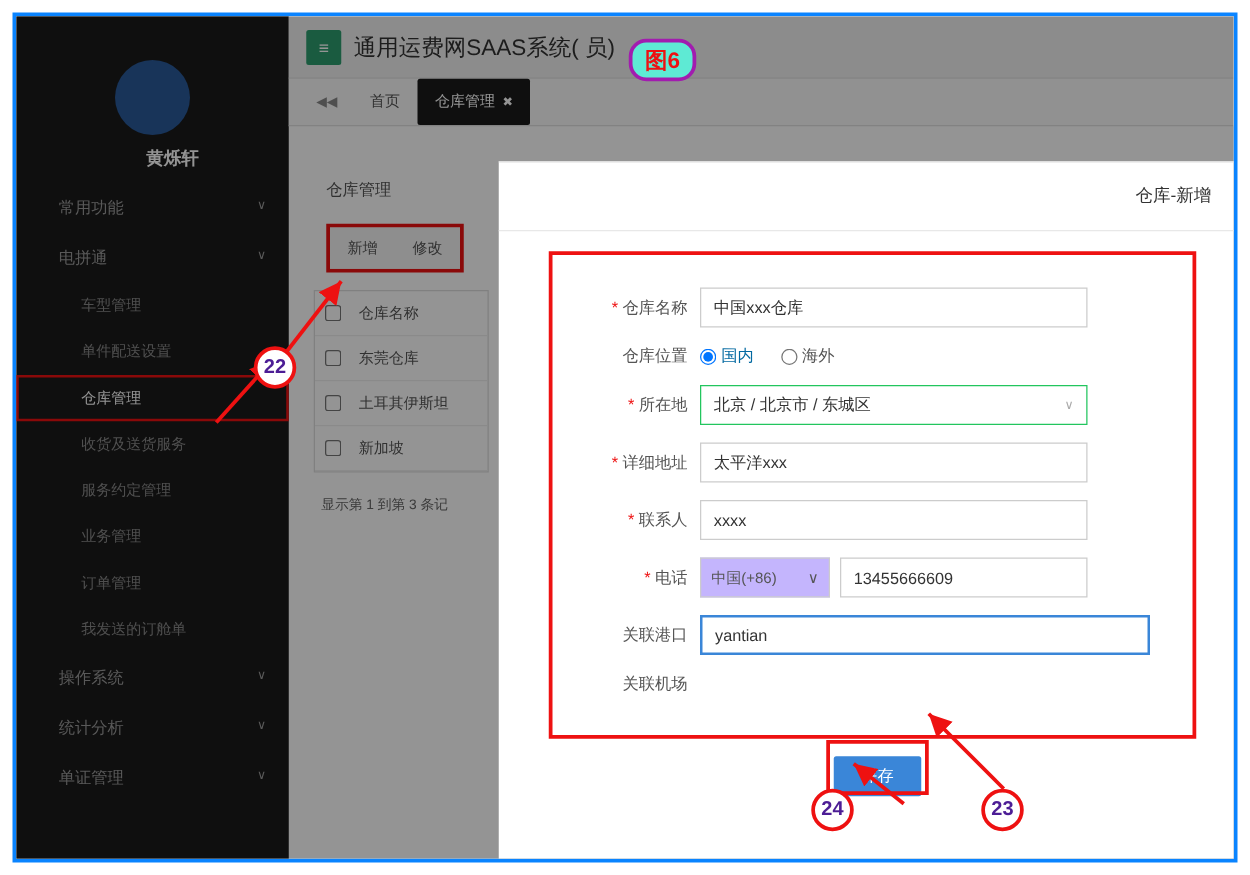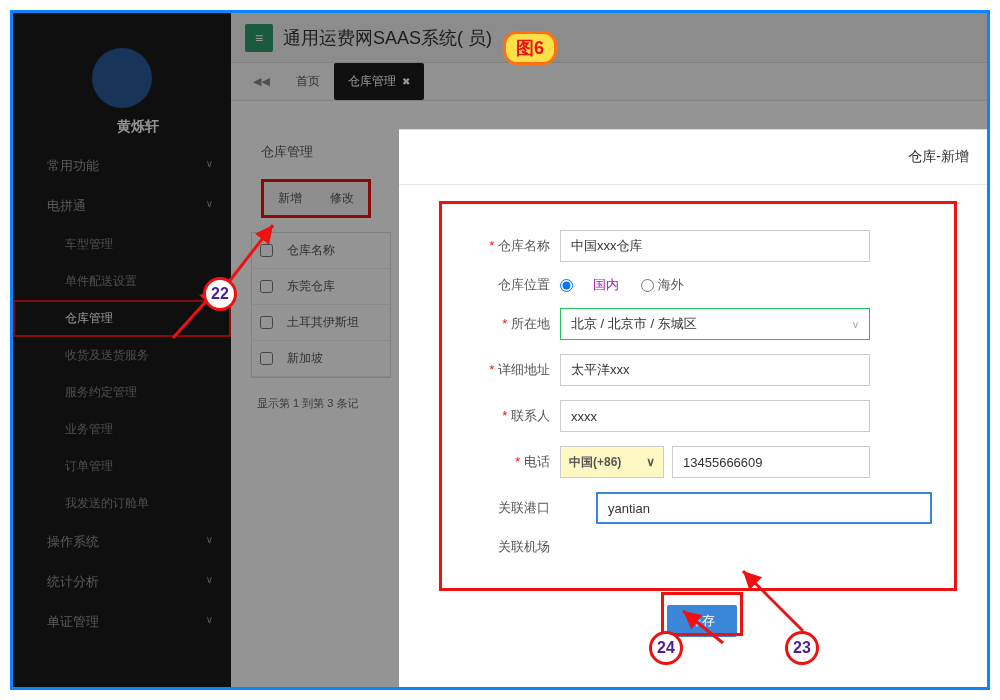--- a/index.html
+++ b/index.html
@@ -38,33 +38,33 @@
   .modal { position: absolute; top: 116px; left: 386px; right: 0; bottom: 0; background: #fff; border-top: 1px solid #ddd; }
   .modal-title { padding: 18px 18px; font-size: 14px; color: #333; border-bottom: 1px solid #e8e8e8; text-align: right; }
   .form-wrap { border: 3px solid #e11; margin: 16px 30px 0 40px; padding: 12px 22px 18px; }
   .frow { display: flex; align-items: center; margin: 14px 0; font-size: 13px; }
   .flabel { width: 86px; text-align: right; color: #555; margin-right: 10px; }
   .req::before { content: "* "; color: #e11; }
   .finput { flex: 1; max-width: 310px; height: 32px; border: 1px solid #ccc; padding: 0 10px; font-size: 13px; color: #333; }
   .finput.wide { max-width: 310px; }
   .radio-row label { margin-right: 18px; color: #555; font-size: 13px; }
   .radio-row input { margin-right: 4px; vertical-align: middle; }
-  .radio-row .dom { color: #a21caf; margin-left: 16px; }
+  .radio-row .dom { color: #0369a1; }
   .select { flex: 1; max-width: 310px; height: 32px; border: 1px solid #22c55e; padding: 0 10px; font-size: 13px; color: #333; display: flex; align-items: center; justify-content: space-between; }
   .select .caret { color: #aaa; font-size: 10px; }
   .phone-row { display: flex; gap: 8px; }
-  .phone-cc { width: 110px; height: 32px; border: 1px solid #ccc; background: #fef9c3; font-size: 12px; color: #555; display: flex; align-items: center; justify-content: space-between; padding: 0 8px; font-weight: bold; }
+  .phone-cc { width: 110px; height: 32px; border: 1px solid #ccc; background: #c4b5fd; font-size: 12px; color: #555; display: flex; align-items: center; justify-content: space-between; padding: 0 8px; }
   .port-input { border: 2px solid #3a86d8; }
   .autocomplete { position: absolute; top: 410px; left: 170px; right: 44px; background: #fff; border: 1px solid #ccc; box-shadow: 0 3px 8px rgba(0,0,0,0.15); padding: 10px 14px; font-size: 13px; color: #333; }
   .save-btn { display: block; margin: 14px auto 0 268px; width: 70px; height: 32px; background: #3a86d8; color: #fff; border: none; border-radius: 2px; font-size: 13px; }
   .save-hl { position: absolute; top: 462px; left: 262px; width: 82px; height: 44px; border: 3px solid #e11; }
 
   
   .callout { position: absolute; display: flex; align-items: center; justify-content: center; border-radius: 50%; background: #fff; border: 3px solid #e11; color: #4c1d95; font-weight: bold; font-size: 16px; width: 34px; height: 34px; z-index: 50; }
-  .fig-badge { position: absolute; display: flex; align-items: center; justify-content: center; border-radius: 14px; background: #fde047; border: 3px solid #f97316; color: #e11; font-weight: bold; font-size: 18px; padding: 2px 10px; z-index: 50; }
+  .fig-badge { position: absolute; display: flex; align-items: center; justify-content: center; border-radius: 14px; background: #5eead4; border: 3px solid #a21caf; color: #e11; font-weight: bold; font-size: 18px; padding: 2px 10px; z-index: 50; }
   svg.arrow { position: absolute; z-index: 49; }
 </style>
 </head>
 <body>
 
 <div class="frame">
 
   <div class="sidebar">
     <div class="avatar"></div>
     <div class="username">黄烁轩</div>
@@ -164,21 +164,21 @@
           <div class="phone-cc">
               <span>中国(+86)</span>
               <span class="caret">∨</span>
             </div>
           <input class="finput" style="flex: 1 1 0%;" value="13455666609">
         </div>
       </div>
 
       <div class="frow">
         <div class="flabel">关联港口</div>
-        <input class="finput port-input wide" style="max-width: 360px; margin-left: 36px;" value="yantian">
+        <input class="finput port-input wide" style="max-width: 360px;" value="yantian">
       </div>
 
       <div class="frow">
         <div class="flabel">关联机场</div>
       </div>
 
     </div>
 
 
     <button class="save-btn">保存</button>

